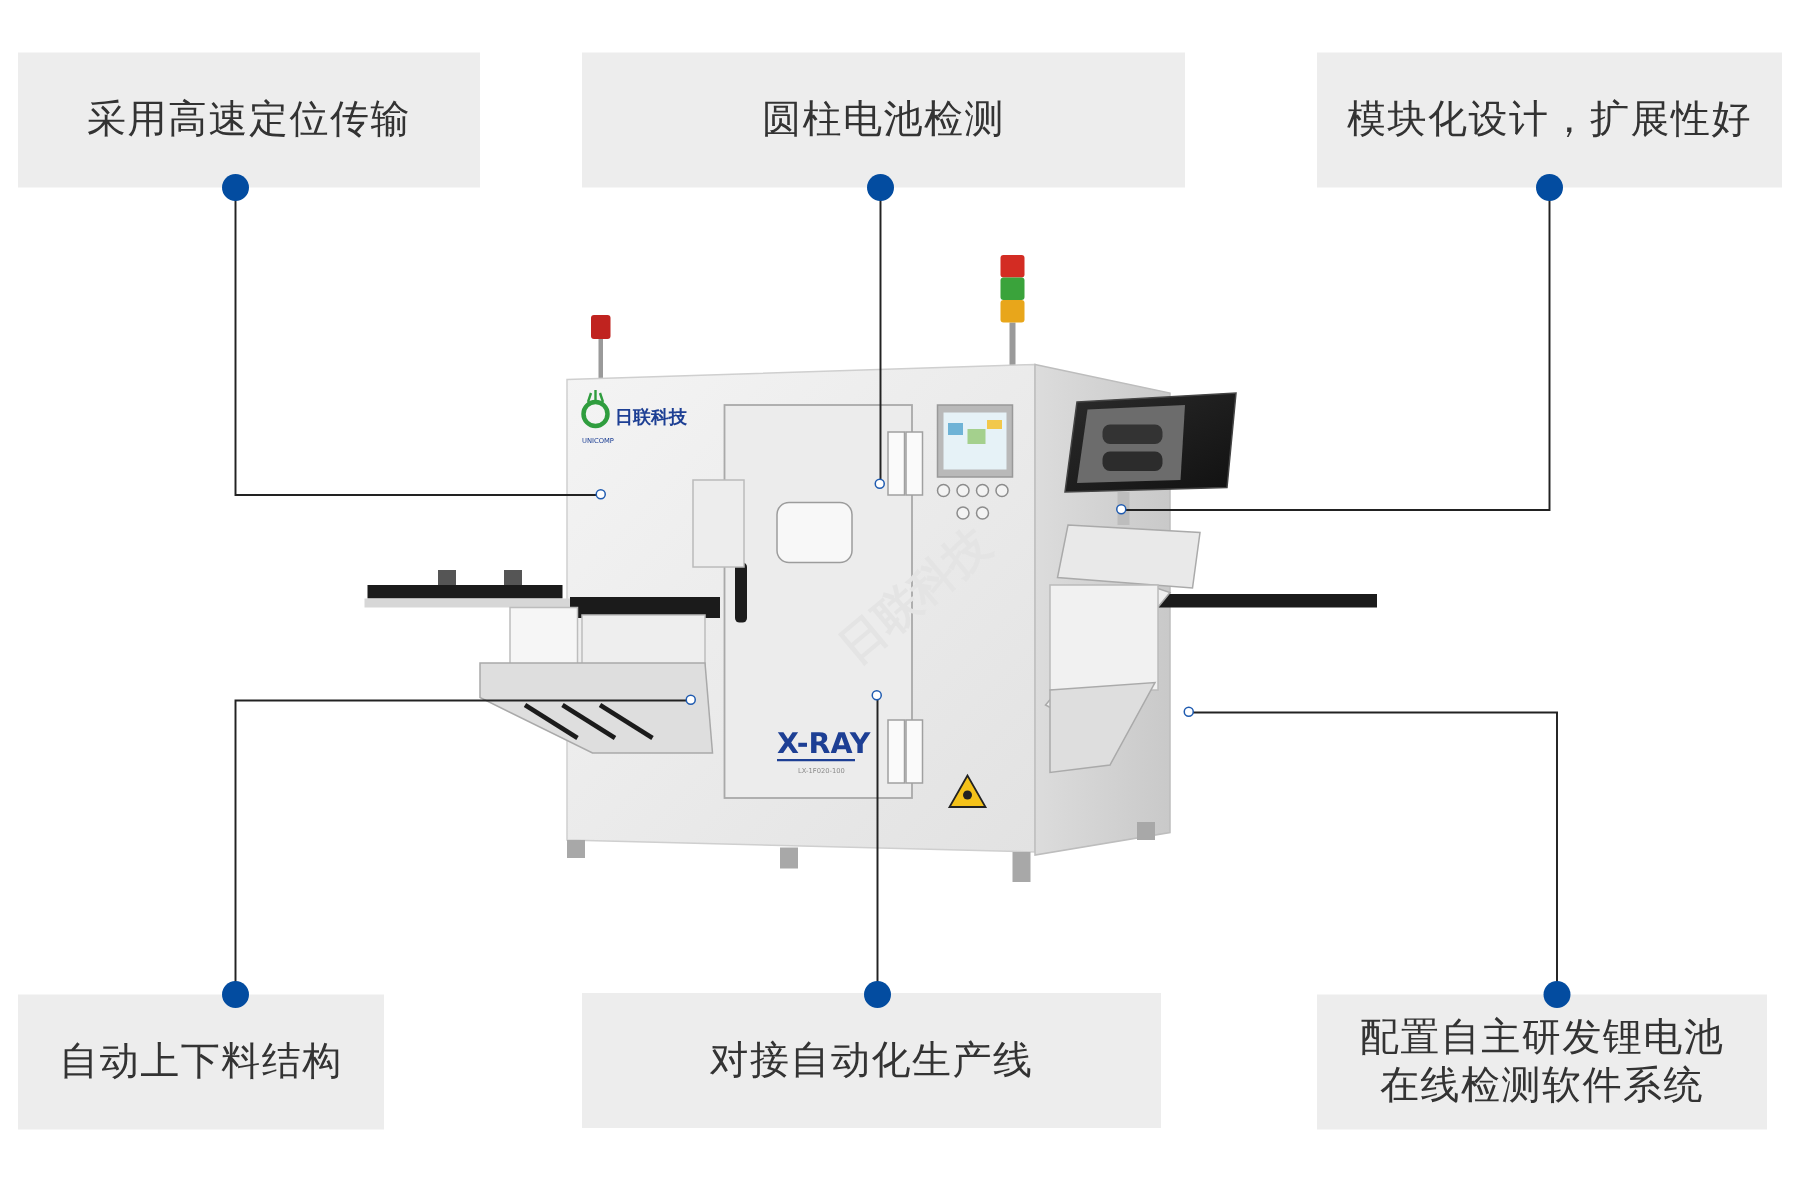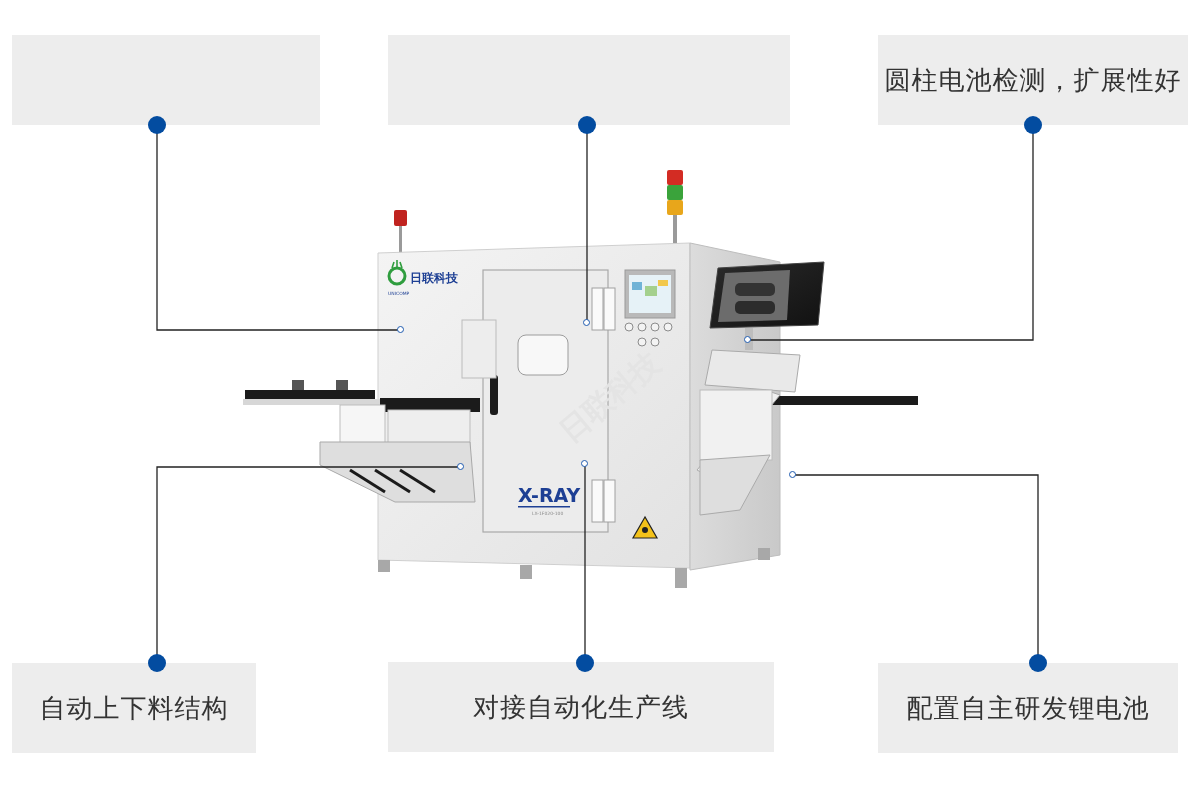--- a/index.html
+++ b/index.html
@@ -153,33 +153,35 @@
 
 <div class="ring" style="left:401px;top:330px"></div>
 <div class="ring" style="left:587px;top:323px"></div>
 <div class="ring" style="left:748px;top:340px"></div>
 <div class="ring" style="left:461px;top:467px"></div>
 <div class="ring" style="left:585px;top:464px"></div>
 <div class="ring" style="left:793px;top:475px"></div>
 
 <div class="card" style="left:12px;top:35px;width:308px;height:90px">
   <div>
+      <span>采用高速定位传输</span>
     </div>
 </div>
 <div class="dot" style="left:157px;top:125px"></div>
 
 <div class="card" style="left:388px;top:35px;width:402px;height:90px">
   <div>
+      <span>圆柱电池检测</span>
     </div>
 </div>
 <div class="dot" style="left:587px;top:125px"></div>
 
 <div class="card" style="left:878px;top:35px;width:310px;height:90px">
   <div>
-      <span>圆柱电池检测，扩展性好</span>
+      <span>模块化设计，扩展性好</span>
     </div>
 </div>
 <div class="dot" style="left:1033px;top:125px"></div>
 
 <div class="card" style="left:12px;top:663px;width:244px;height:90px">
   <div>
       <span>自动上下料结构</span>
     </div>
 </div>
 <div class="dot" style="left:157px;top:663px"></div>
@@ -187,15 +189,16 @@
 <div class="card" style="left:388px;top:662px;width:386px;height:90px">
   <div>
       <span>对接自动化生产线</span>
     </div>
 </div>
 <div class="dot" style="left:585px;top:663px"></div>
 
 <div class="card" style="left:878px;top:663px;width:300px;height:90px">
   <div>
       <span>配置自主研发锂电池</span>
+      <span>在线检测软件系统</span>
     </div>
 </div>
 <div class="dot" style="left:1038px;top:663px"></div>
 
 </body></html>

